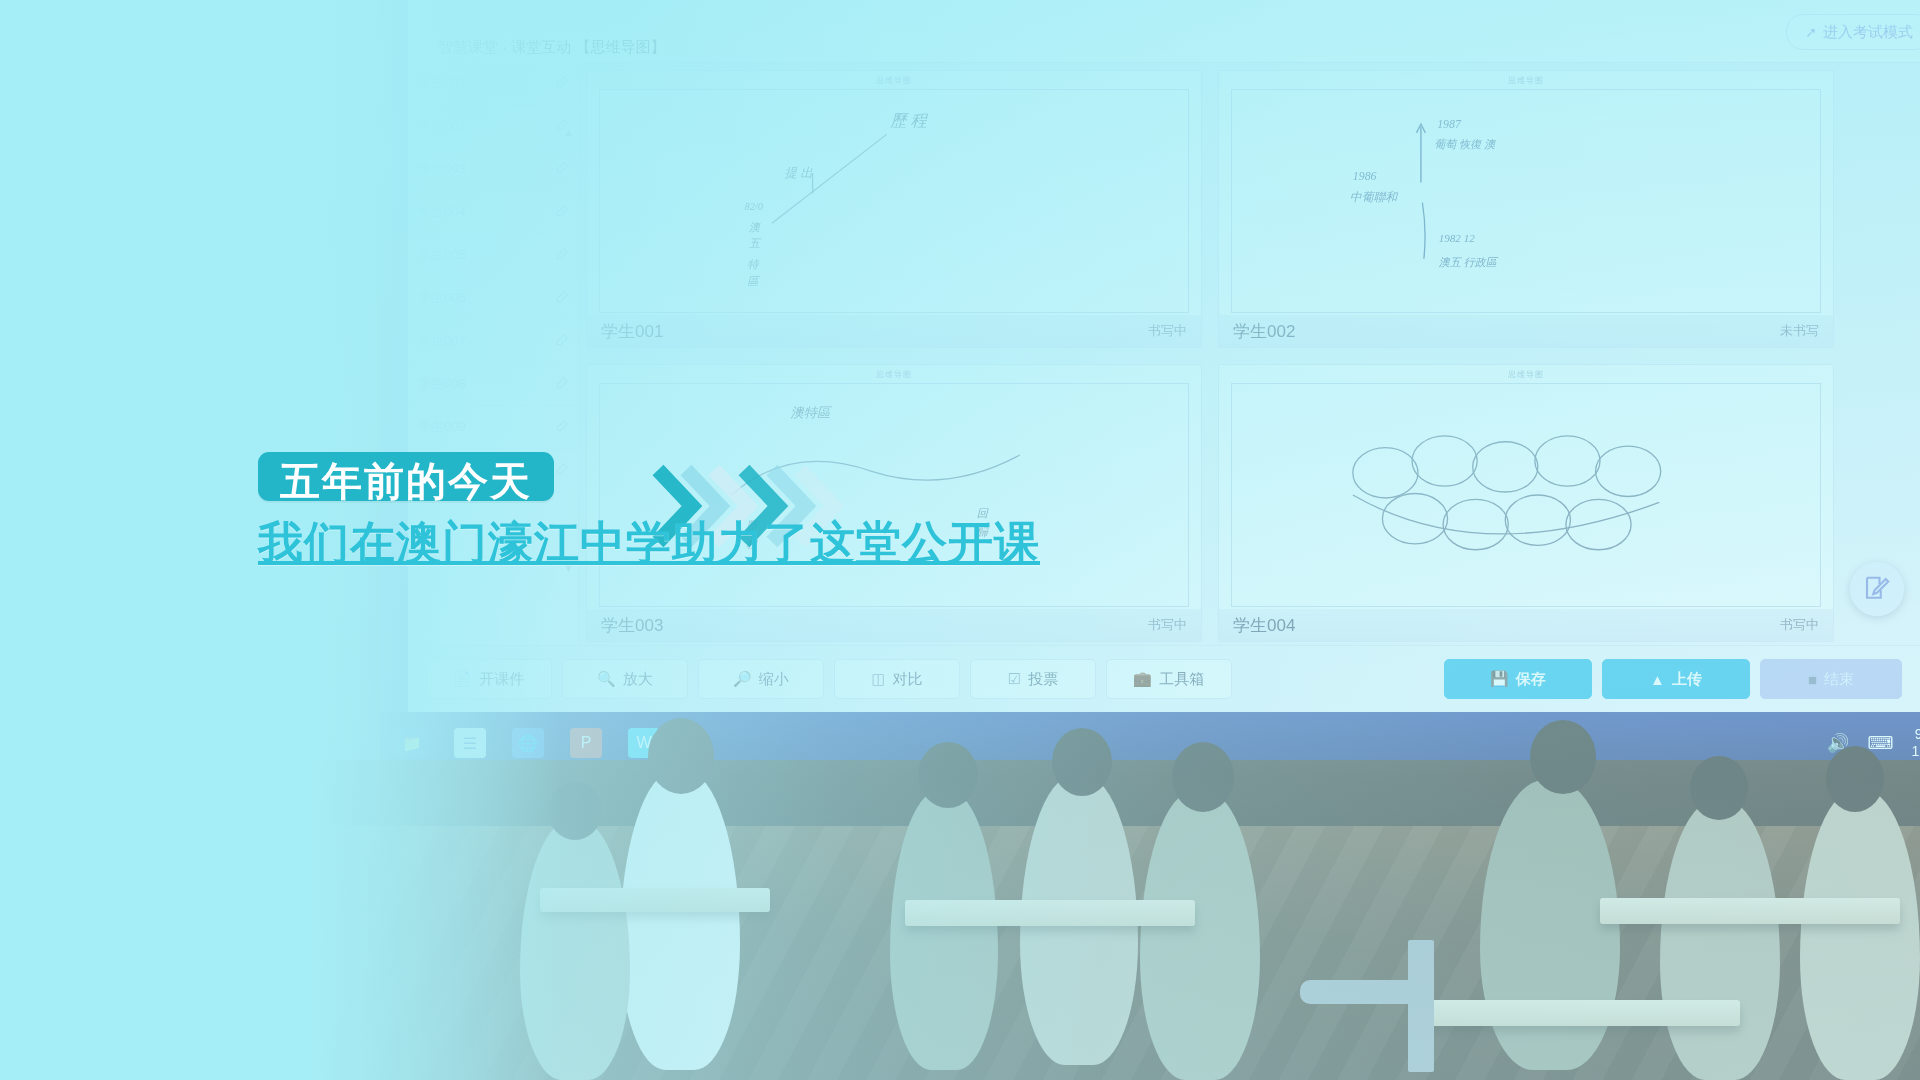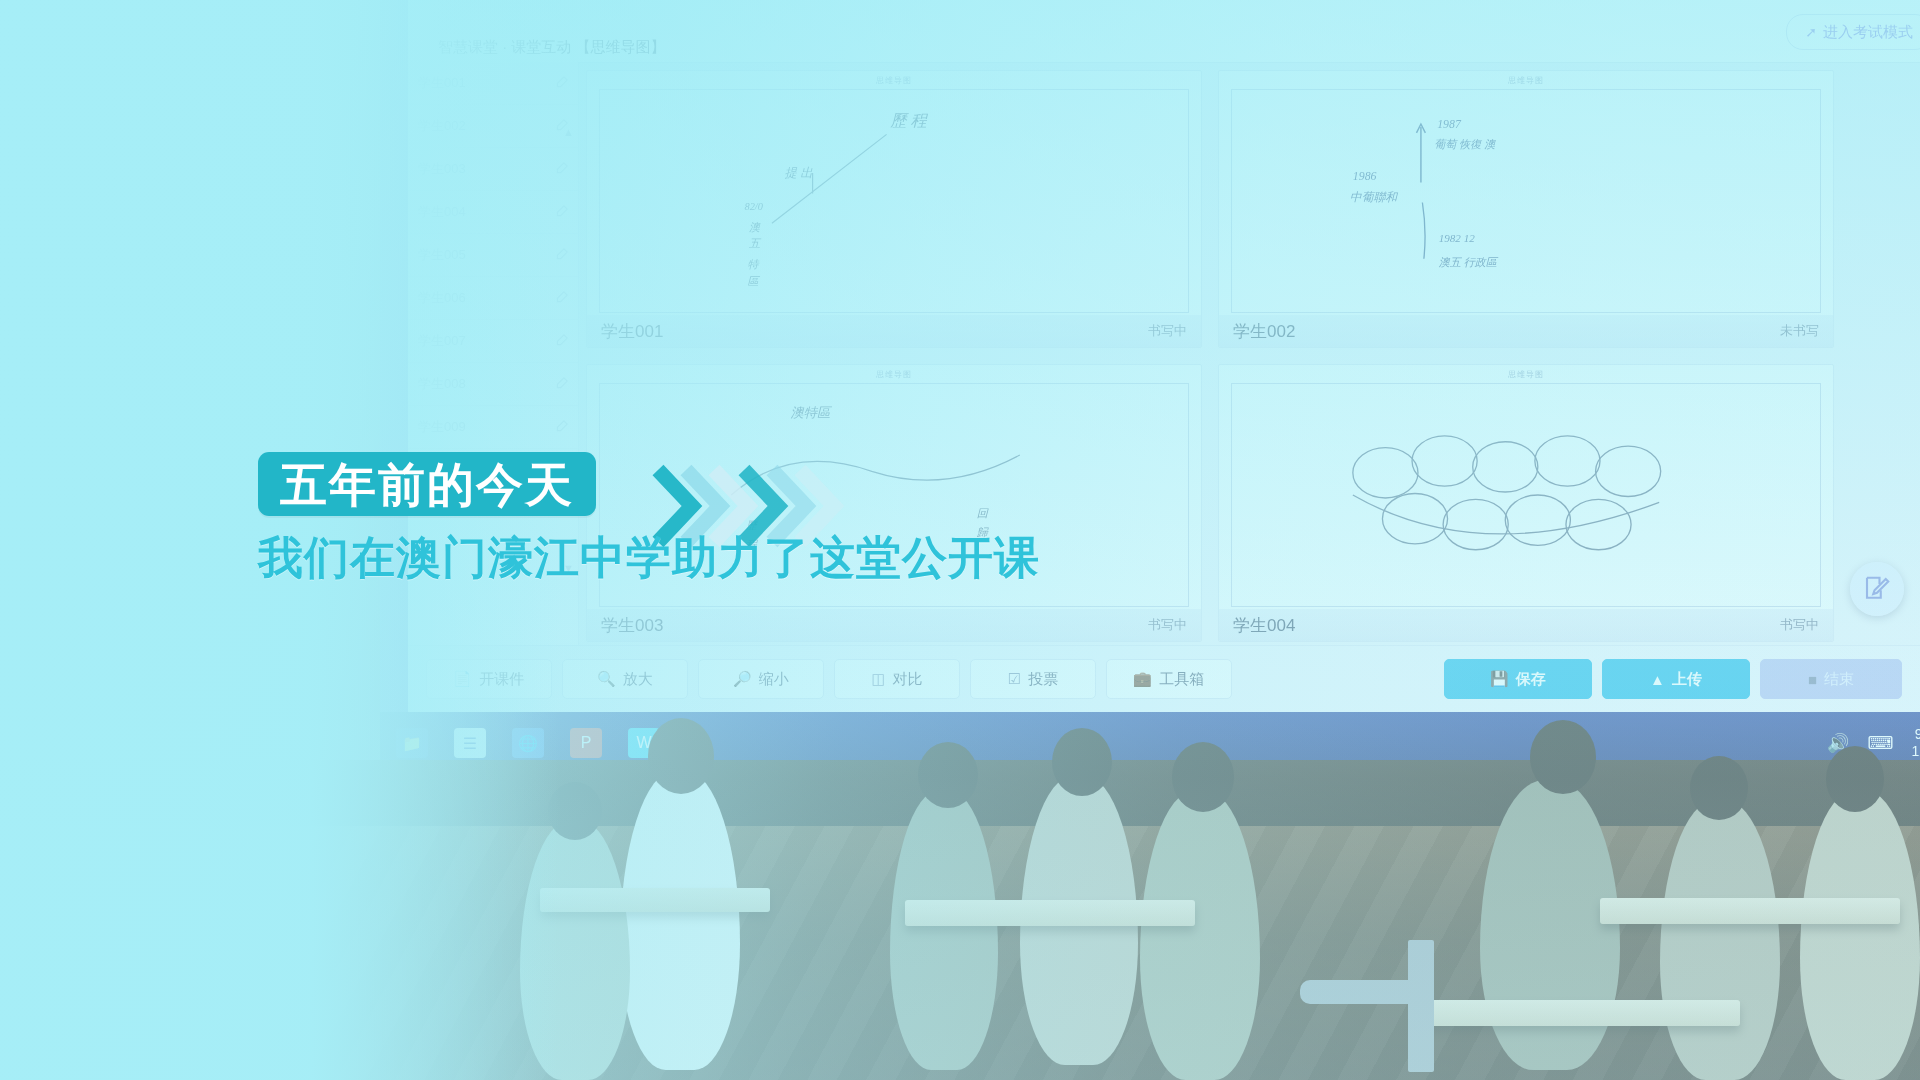--- a/index.html
+++ b/index.html
@@ -106,25 +106,25 @@
            rgba(150,235,245,.55) 0%,
            rgba(160,238,247,.30) 38%,
            rgba(180,242,249,.16) 58%,
            rgba(190,244,250,.10) 72%,
            rgba(200,246,250,.22) 100%);}
   .washLeft{position:absolute;left:0;top:0;width:560px;height:1080px;pointer-events:none;
         background:linear-gradient(90deg,rgba(166,238,247,.99) 0%,rgba(166,238,247,.97) 55%,rgba(166,238,247,.0) 100%);}
 
   
   .promo{position:absolute;left:258px;top:452px;width:1000px;}
-  .badge{display:inline-block;background:#22b6c8;color:#fff;font-size:47px;font-weight:bold;
-         letter-spacing:2px;padding:9px 22px 8px;border-radius:11px;line-height:1;
+  .badge{display:inline-block;background:#22b6c8;color:#fff;font-size:40px;font-weight:bold;
+         letter-spacing:2px;padding:9px 22px 0;border-radius:11px;line-height:1;
          box-shadow:0 2px 0 rgba(0,0,0,.04);}
   .subline{margin-top:18px;font-size:45px;font-weight:bold;color:#2fc3da;letter-spacing:1px;
-           line-height:1.05;white-space:nowrap;text-shadow:0 1px 0 rgba(255,255,255,.35);}
+           line-height:1.05;white-space:nowrap;text-shadow:0 1px 0 rgba(255,255,255,.35);text-decoration:underline;}
   .chevrons{position:absolute;left:652px;top:460px;width:230px;height:92px;}
 </style>
 </head>
 <body>
 
 <div id="stage">
 
   <div class="photo">
 
     <div class="wall"></div>

